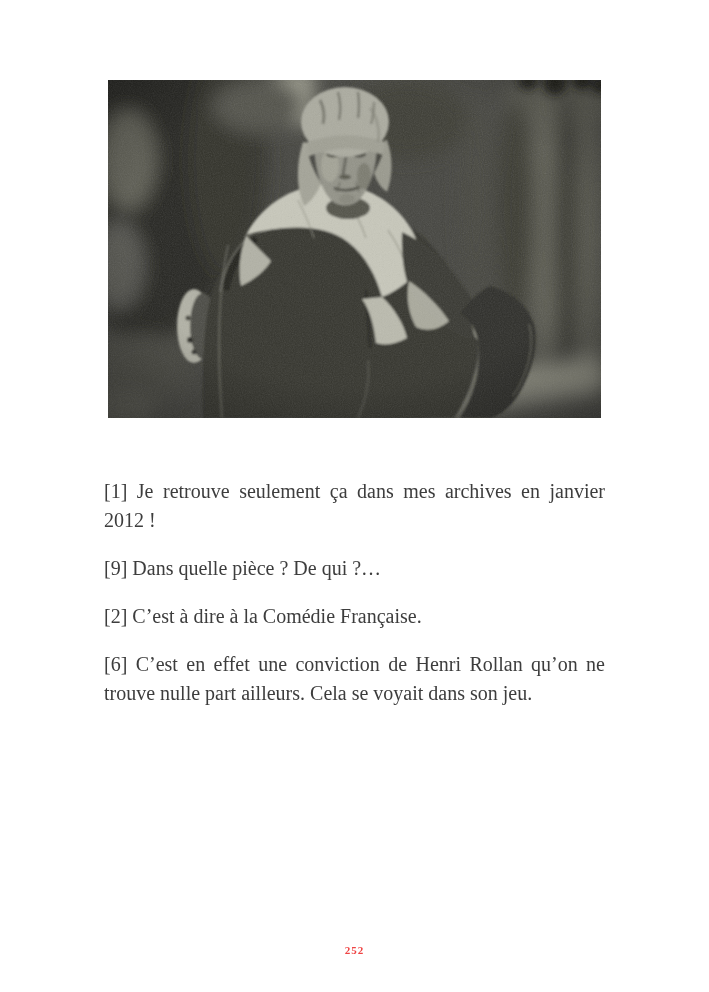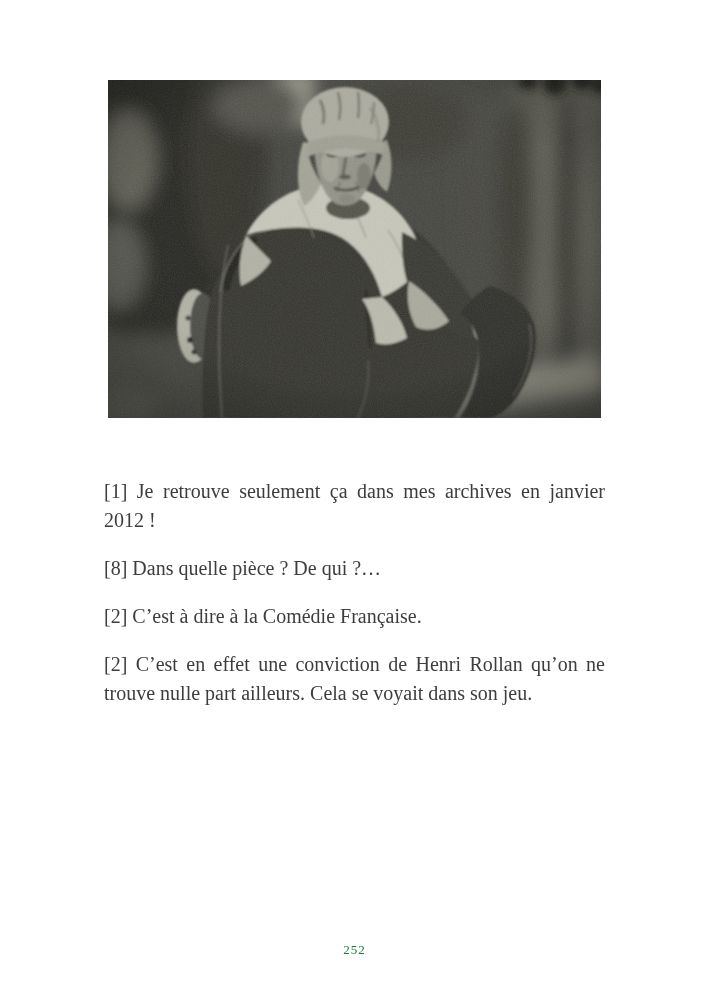--- a/index.html
+++ b/index.html
@@ -28,23 +28,24 @@
     text-align:justify;
     text-justify:inter-word;
   }
   .notes p{margin:0 0 19px 0;}
   .page-footer{
     position:absolute;
     left:0;top:940px;width:709px;
     text-align:center;
   }
   .page-number{
-    font-size:13px;
-    color:#15803d;
+    font-size:11px;
+    color:#ef4444;
     letter-spacing:1px;
+    font-weight:bold;
   }
 </style>
 </head>
 <body>
 
 <div class="page">
 
   <figure class="photo">
     <svg viewBox="0 0 493 338" preserveAspectRatio="none" role="img">
       <defs>
@@ -164,22 +165,22 @@
         <path d="M250,338 C258,320 262,300 260,280" stroke="#505046" stroke-width="3" fill="none" opacity="0.6"></path>
       </g>
 
       <rect x="0" y="0" width="493" height="338" filter="url(#grainF)" opacity="0.16"></rect>
       <rect x="0" y="0" width="493" height="338" fill="url(#vign)"></rect>
     </svg>
   </figure>
 
   <main class="notes">
     <p>[1] Je retrouve seulement ça dans mes archives en janvier 2012 !</p>
-    <p>[8] Dans quelle pièce ? De qui ?…</p>
+    <p>[9] Dans quelle pièce ? De qui ?…</p>
     <p>[2] C’est à dire à la Comédie Française.</p>
-    <p>[2] C’est en effet une conviction de Henri Rollan qu’on ne trouve nulle part ailleurs. Cela se voyait dans son jeu.</p>
+    <p>[6] C’est en effet une conviction de Henri Rollan qu’on ne trouve nulle part ailleurs. Cela se voyait dans son jeu.</p>
   </main>
 
   <footer class="page-footer">
     <span class="page-number">252</span>
   </footer>
 
 </div>
 
 </body></html>

